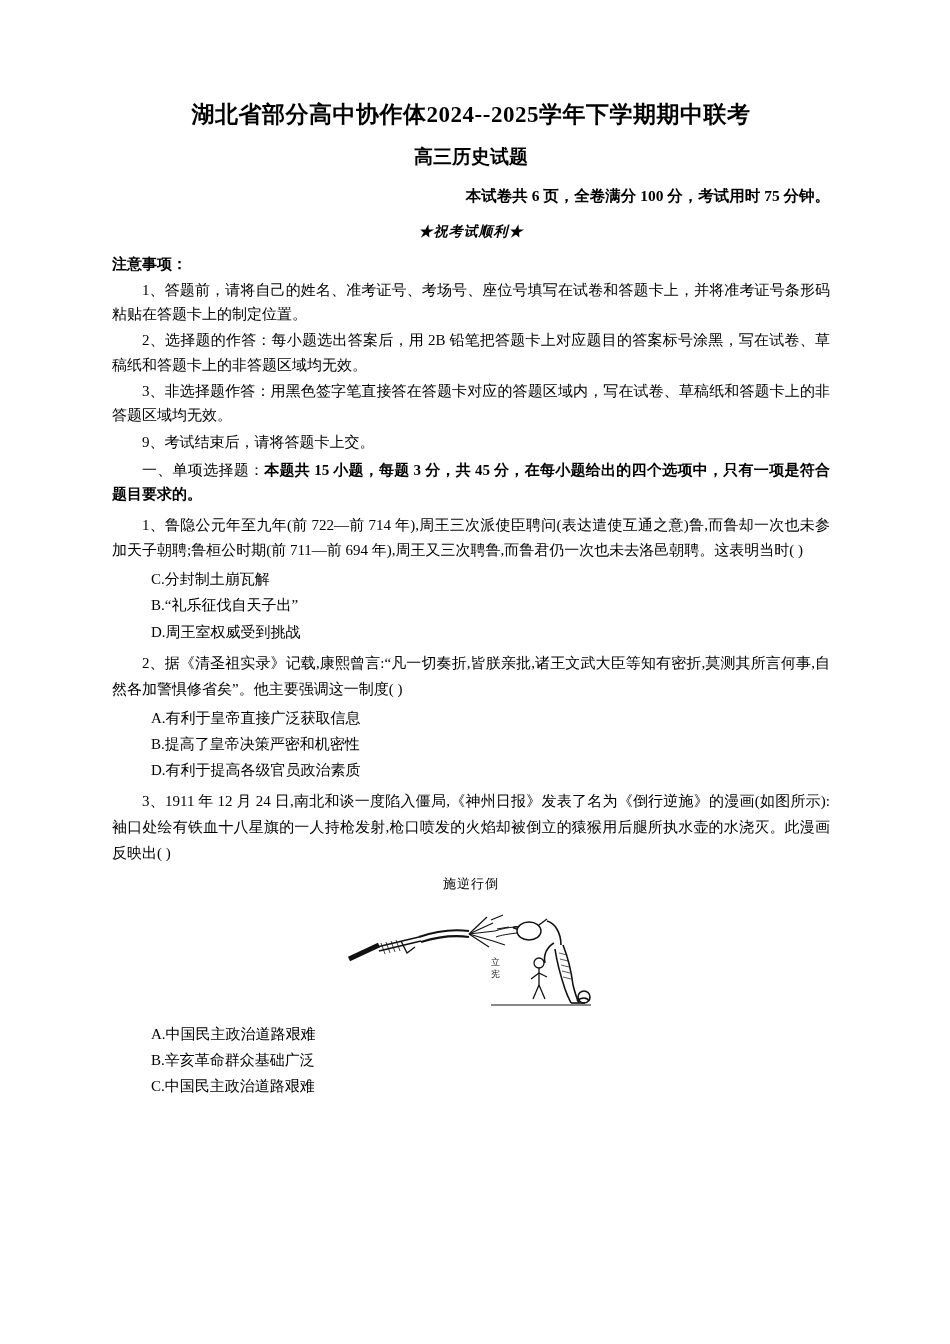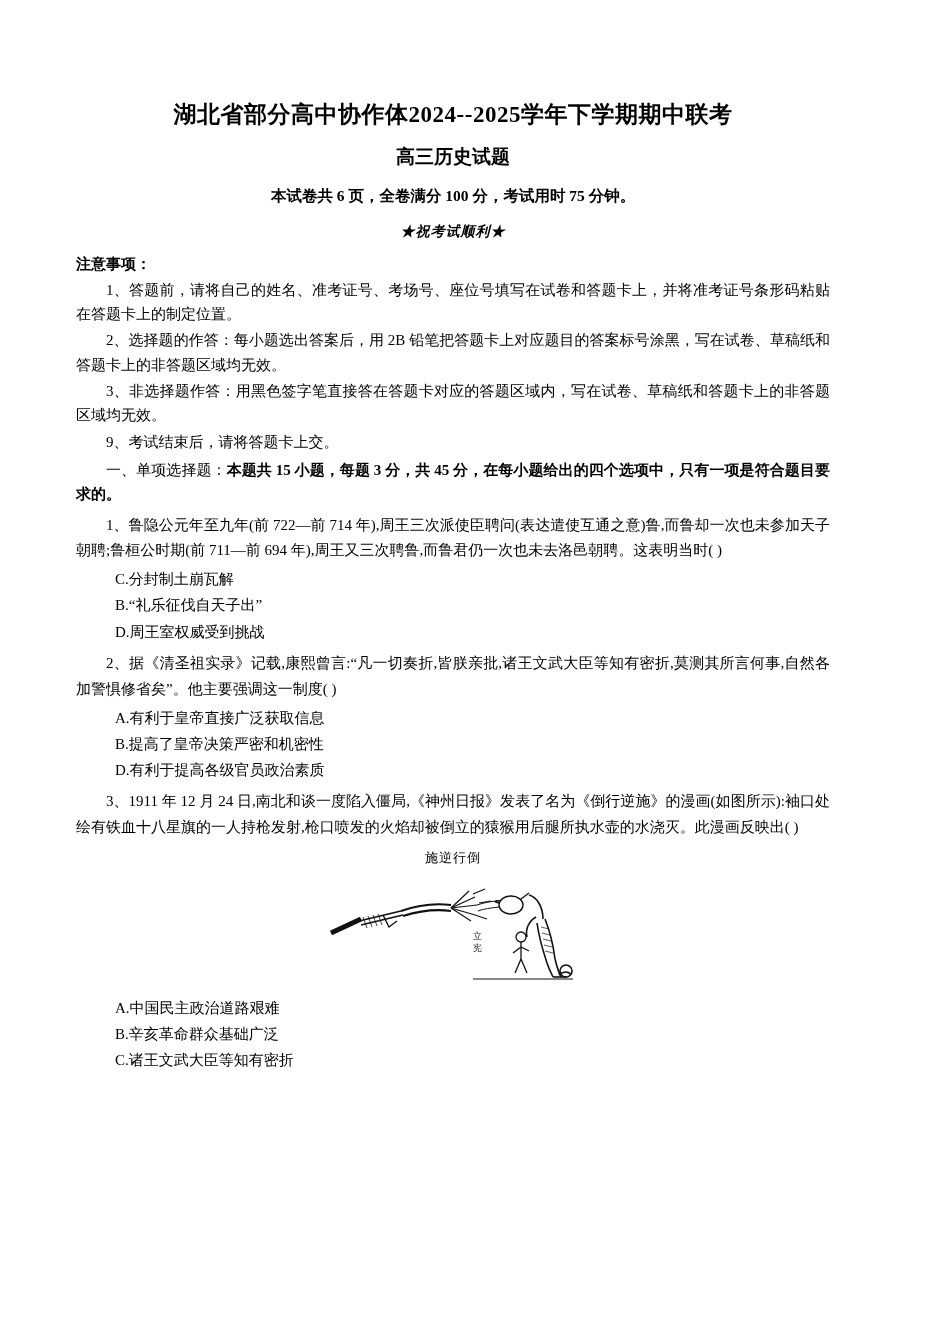--- a/index.html
+++ b/index.html
@@ -12,38 +12,38 @@
     height: 1344px;
     font-family: "Liberation Serif", "DejaVu Serif", serif;
     color: #000000;
     overflow: hidden;
   }
   .page {
     position: relative;
     width: 950px;
     height: 1024px;
     box-sizing: border-box;
-    padding: 100px 120px 0 76px;
+    padding: 100px 120px 0 112px;
   }
   .doc-title {
     text-align: center;
     font-size: 23px;
     font-weight: bold;
     letter-spacing: 0.5px;
     margin: 0 0 14px 0;
     line-height: 1.3;
   }
   .doc-subtitle {
     text-align: center;
     font-size: 19px;
     font-weight: bold;
     margin: 8px 0 16px 0;
   }
   .doc-info {
-    text-align: center;
+    text-align: right;
     font-size: 15.5px;
     font-weight: bold;
     margin: 0 0 2px 0;
   }
   .doc-wish {
     text-align: center;
     font-size: 14px;
     font-weight: bold;
     font-style: italic;
     margin: 16px 0 14px 0;
@@ -215,15 +215,15 @@
 
         <text x="150" y="72" font-size="9" font-family="Liberation Serif, serif" fill="#111">立</text>
         <text x="150" y="84" font-size="9" font-family="Liberation Serif, serif" fill="#111">宪</text>
       </svg>
       <span class="sr">漫画：持枪者向倒立猿猴射击，枪口火焰被猿猴后腿所执水壶浇灭</span>
     </div>
   </div>
 
   <p class="q-opt">A.中国民主政治道路艰难</p>
   <p class="q-opt">B.辛亥革命群众基础广泛</p>
-  <p class="q-opt">C.诸王文武大臣等知有密折</p>
+  <p class="q-opt">C.中国民主政治道路艰难</p>
 
 </div>
 
 </body></html>

